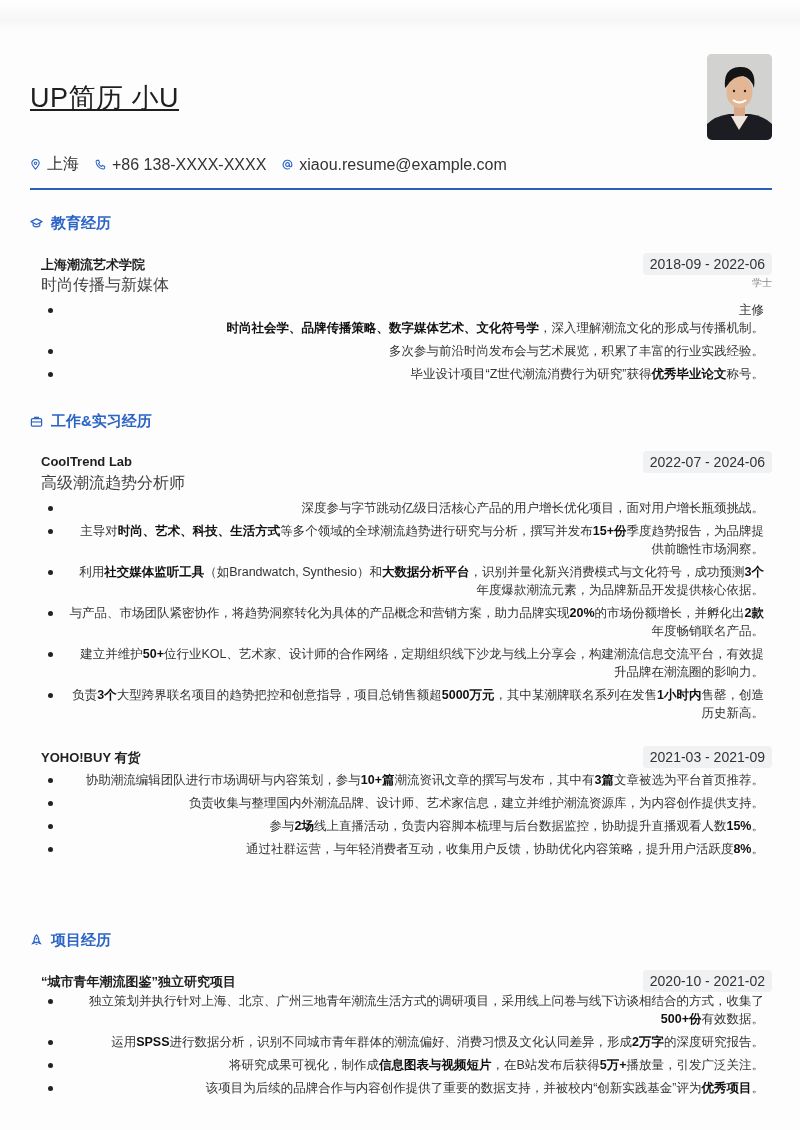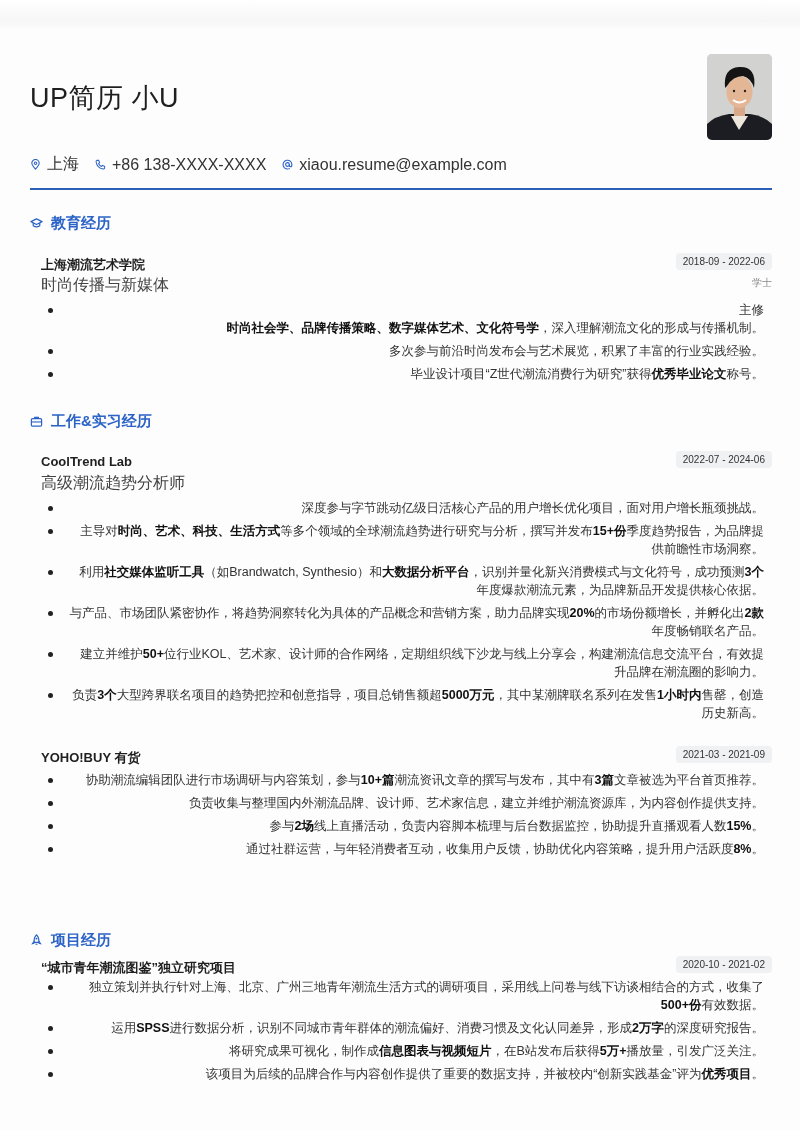--- a/index.html
+++ b/index.html
@@ -2,34 +2,34 @@
 <html><head>
 <meta charset="utf-8">
 <style>
   * { box-sizing: border-box; margin: 0; padding: 0; }
   html, body { width: 800px; height: 1130px; background: #fdfdfd; overflow: hidden; }
   body { font-family: "Liberation Sans", "DejaVu Sans", sans-serif; color: #222; position: relative; }
   .topband { position: absolute; left: 0; top: 0; width: 800px; height: 30px;
     background: linear-gradient(#ffffff, #f6f6f6 70%, #fdfdfd); }
   .page { position: absolute; left: 30px; top: 0; width: 742px; }
   .header { position: relative; height: 190px; }
-  .name { position: absolute; left: 0; top: 80px; font-size: 27px; font-weight: 500; color: #1f1f1f; letter-spacing: 0.5px; }
+  .name { position: absolute; left: 0; top: 80px; font-size: 27px; font-weight: 500; color: #1f1f1f; letter-spacing: 0.5px; text-decoration: underline; }
   .photo { position: absolute; right: 0; top: 54px; width: 65px; height: 86px; border-radius: 5px; overflow: hidden; background: #cfcfcf; }
   .contacts { position: absolute; left: 0; top: 154px; display: flex; gap: 16px; font-size: 16px; color: #333; align-items: center; }
   .contact { display: flex; align-items: center; gap: 6px; }
   .contact svg { width: 11px; height: 11px; }
   .rule { position: absolute; left: 0; top: 188px; width: 742px; height: 2px; background: #2b5fb8; }
   .section { position: absolute; left: 0; width: 742px; }
   .sec-title { display: flex; align-items: center; gap: 8px; font-size: 15px; font-weight: bold; color: #2b63c6; }
   .sec-title svg { width: 13px; height: 13px; }
   .entry { position: absolute; left: 11px; width: 731px; }
   .entry-head { position: relative; height: 17px; }
   .entry-title { font-size: 13px; font-weight: bold; color: #1f1f1f; }
   .entry-sub { font-size: 16px; color: #444; margin-top: 2px; }
-  .date { position: absolute; right: 0; top: -3px; background: #f0f1f3; border-radius: 4px; font-size: 10px; color: #333; padding: 3px 7px; }
+  .date { position: absolute; right: 0; top: -3px; background: #f0f1f3; border-radius: 4px; font-size: 14px; color: #333; padding: 3px 7px; }
   .degree { position: absolute; right: 0; top: 20px; font-size: 10px; color: #888; }
   ul.bullets { list-style: none; margin-top: 5px; text-align: right; }
   ul.bullets li { position: relative; padding-left: 27px; font-size: 12.5px; line-height: 18px; color: #333; margin-bottom: 5px; padding-right: 8px; }
   ul.bullets li::before { content: ""; position: absolute; left: 7px; top: 7px; width: 5px; height: 5px; border-radius: 50%; background: #222; }
   b { font-weight: bold; color: #111; }
 </style>
 </head>
 <body>
 
 <div class="topband"></div>
@@ -143,21 +143,21 @@
     <div class="sec-title">
       <svg viewBox="0 0 14 14">
           <path d="M7 1 Q10 4 9.5 9 L4.5 9 Q4 4 7 1 Z" fill="none" stroke="#2b63c6" stroke-width="1.3"></path>
           <path d="M4.5 7.5 L2.5 10.5 L4.8 10" fill="none" stroke="#2b63c6" stroke-width="1.1"></path>
           <path d="M9.5 7.5 L11.5 10.5 L9.2 10" fill="none" stroke="#2b63c6" stroke-width="1.1"></path>
           <circle cx="7" cy="5" r="1" fill="#2b63c6"></circle>
           <path d="M6 11 L8 11" stroke="#2b63c6" stroke-width="1.2"></path>
         </svg>
       <span>项目经历</span>
     </div>
-    <div class="entry" style="top:28px;">
+    <div class="entry" style="top:42px;">
       <div class="entry-head">
         <div class="entry-title">“城市青年潮流图鉴”独立研究项目</div>
         <div class="date">2020-10 - 2021-02</div>
       </div>
       <ul class="bullets" style="margin-top:2px;">
         <li><span>独立策划并执行针对上海、北京、广州三地青年潮流生活方式的调研项目，采用线上问卷与线下访谈相结合的方式，收集了</span><b>500+份</b><span>有效数据。</span></li>
         <li><span>运用</span><b>SPSS</b><span>进行数据分析，识别不同城市青年群体的潮流偏好、消费习惯及文化认同差异，形成</span><b>2万字</b><span>的深度研究报告。</span></li>
         <li><span>将研究成果可视化，制作成</span><b>信息图表与视频短片</b><span>，在B站发布后获得</span><b>5万+</b><span>播放量，引发广泛关注。</span></li>
         <li><span>该项目为后续的品牌合作与内容创作提供了重要的数据支持，并被校内“创新实践基金”评为</span><b>优秀项目</b><span>。</span></li>
       </ul>

